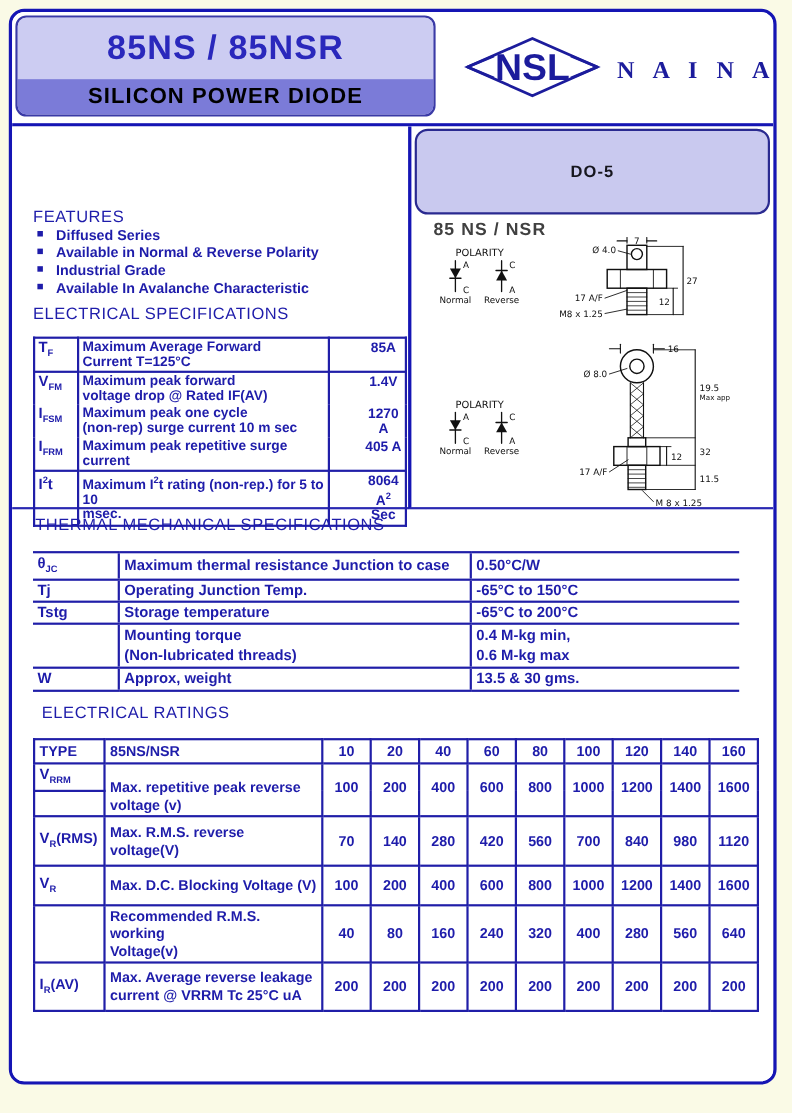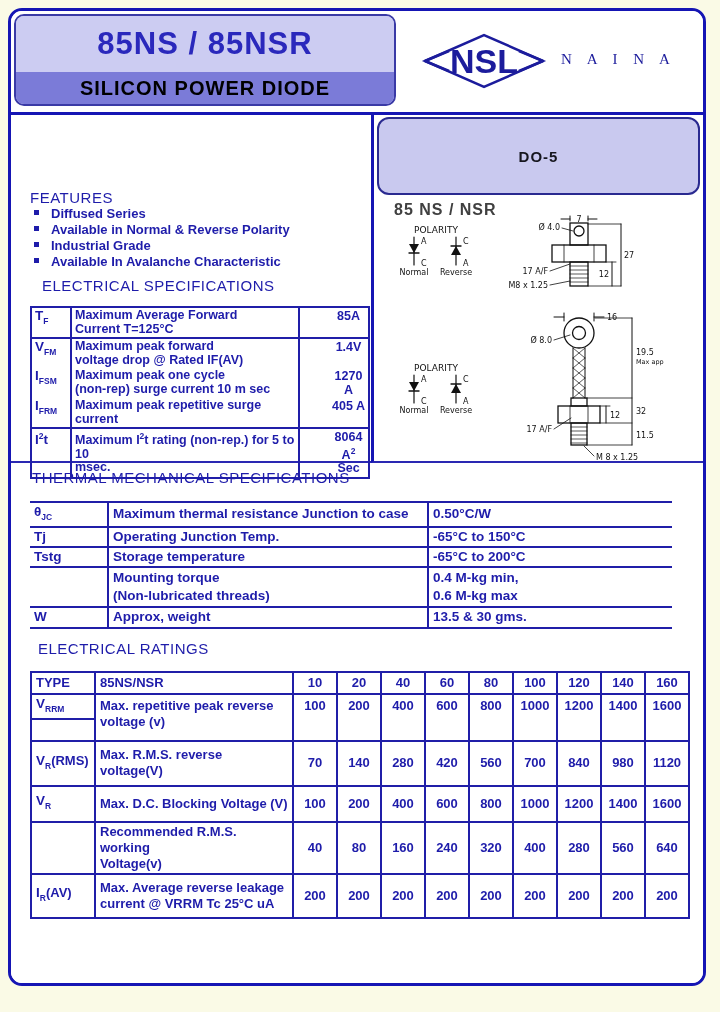--- a/index.html
+++ b/index.html
@@ -40,21 +40,21 @@
   }
   .title-bottom{
     height:32px;display:flex;align-items:center;justify-content:center;
     background:#7b7bd8;
     font-size:20px;font-weight:bold;color:#000000;letter-spacing:1px;
   }
   .logo-wrap{position:absolute;left:408px;top:18px;width:130px;height:64px;}
   .naina{
     position:absolute;left:550px;top:40px;
     font-family:"Liberation Serif",serif;
-    font-size:15px;font-weight:normal;color:#1c1c9c;letter-spacing:6px;
+    font-size:22px;font-weight:bold;color:#1c1c9c;letter-spacing:6px;
     white-space:nowrap;
   }
   
   .main{position:relative;height:871px;background:#fff;}
   .left-panel{
     position:absolute;left:0;top:0;width:360px;height:348px;
     border-bottom:2px solid #2a28b2;box-sizing:border-box;
   }
   .right-panel{
     position:absolute;left:360px;top:0;right:0;height:348px;
@@ -81,21 +81,21 @@
   .features-list{
     position:absolute;left:21px;top:92px;
     list-style:none;margin:0;padding:0;
     font-size:13px;font-weight:bold;color:#1e1caa;
   }
   .features-list li{display:flex;align-items:flex-start;margin-bottom:3px;line-height:13px;}
   .bullet{
     display:inline-block;width:5px;height:5px;background:#1e1caa;
     margin:3px 12px 0 2px;flex:none;
   }
-  .espec-h{left:31px;top:162px;}
+  .espec-h{left:19px;top:162px;}
   .thermal-h{left:21px;top:354px;}
   .ratings-h{left:27px;top:525px;}
   
   table{border-collapse:collapse;font-weight:bold;color:#1e1caa;}
   .spec-table{
     position:absolute;left:19px;top:191px;width:338px;table-layout:fixed;
     font-size:12.5px;line-height:13.5px;
   }
   .spec-table td{border:2px solid #201ea8;padding:1px 3px;vertical-align:top;}
   .spec-table td.val{text-align:center;padding-top:2px;padding-left:32px;}
@@ -112,21 +112,21 @@
     border-top:2px solid #201ea8;border-bottom:2px solid #201ea8;
     padding:0 4px;vertical-align:middle;
   }
   .thermal-table td.c2,.thermal-table td.c3{border-left:2px solid #201ea8;}
   .ratings-table{
     position:absolute;left:19px;top:556px;width:658px;table-layout:fixed;
     font-size:13px;line-height:16px;
   }
   .ratings-table td{border:2px solid #201ea8;padding:1px 4px;vertical-align:middle;}
   .ratings-table td.num{text-align:center;padding:1px 1px;}
-  .ratings-table td.vtop{vertical-align:top;padding-top:3px;}
+  .ratings-table td.vtop{vertical-align:top;padding-top:13px;}
   
   .dtxt{font-family:"DejaVu Sans",sans-serif;font-size:8px;fill:#111;}
   .dtxt9{font-family:"DejaVu Sans",sans-serif;font-size:9px;fill:#111;}
   .dtxt7{font-family:"DejaVu Sans",sans-serif;font-size:6.5px;fill:#111;}
 </style>
 </head>
 <body>
 
 <div class="sheet">
 

